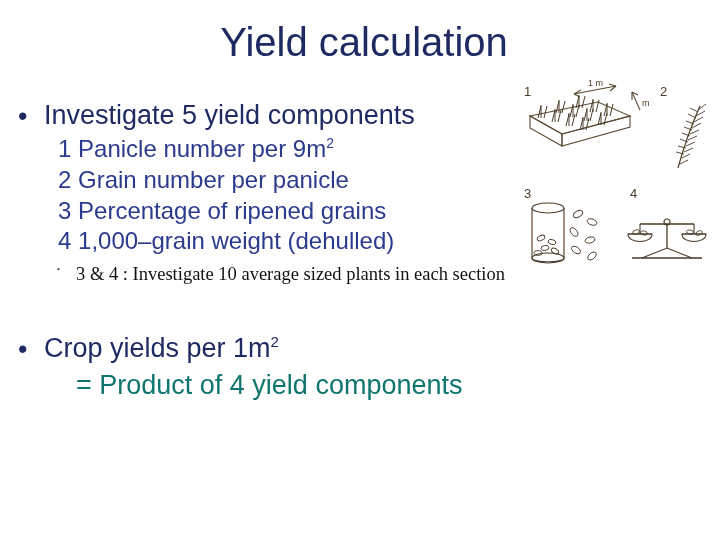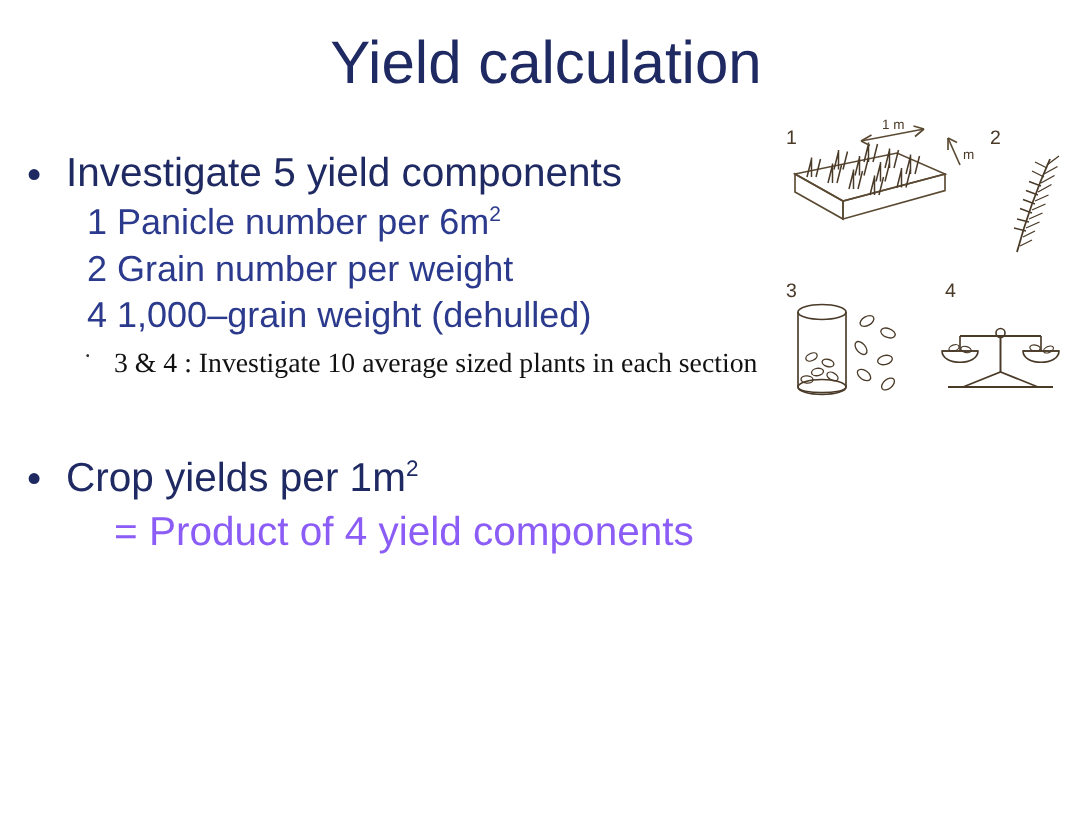--- a/index.html
+++ b/index.html
@@ -93,21 +93,21 @@
   .bullet-l1.second {
     margin-top: 0;
   }
   .bullet-l1 sup {
     font-size: 15px;
     vertical-align: super;
   }
   .indent-line {
     padding-left: 66px;
     font-size: 27px;
-    color: #8b5cf6;
+    color: #0f766e;
     line-height: 1.12;
     margin-top: 6px;
   }
   
   .art {
     position: absolute;
     left: 512px;
     top: 72px;
     width: 210px;
     height: 230px;
@@ -124,25 +124,29 @@
   <div class="body">
 
     <div class="bullet-l1">
       <span class="dot">•</span>
       <span>Investigate 5 yield components</span>
     </div>
 
     <div class="sub-list">
       <div class="sub-item">
         <span>1</span>
-        <span>Panicle number per 6m</span><sup>2</sup>
+        <span>Panicle number per 9m</span><sup>2</sup>
       </div>
       <div class="sub-item">
         <span>2</span>
-        <span>Grain number per weight</span>
+        <span>Grain number per panicle</span>
+      </div>
+      <div class="sub-item">
+        <span>3</span>
+        <span>Percentage of ripened grains</span>
       </div>
       <div class="sub-item">
         <span>4</span>
         <span>1,000–grain weight (dehulled)</span>
       </div>
     </div>
 
     <div class="note-list">
       <div class="note-item">
         <span class="tick">·</span>

